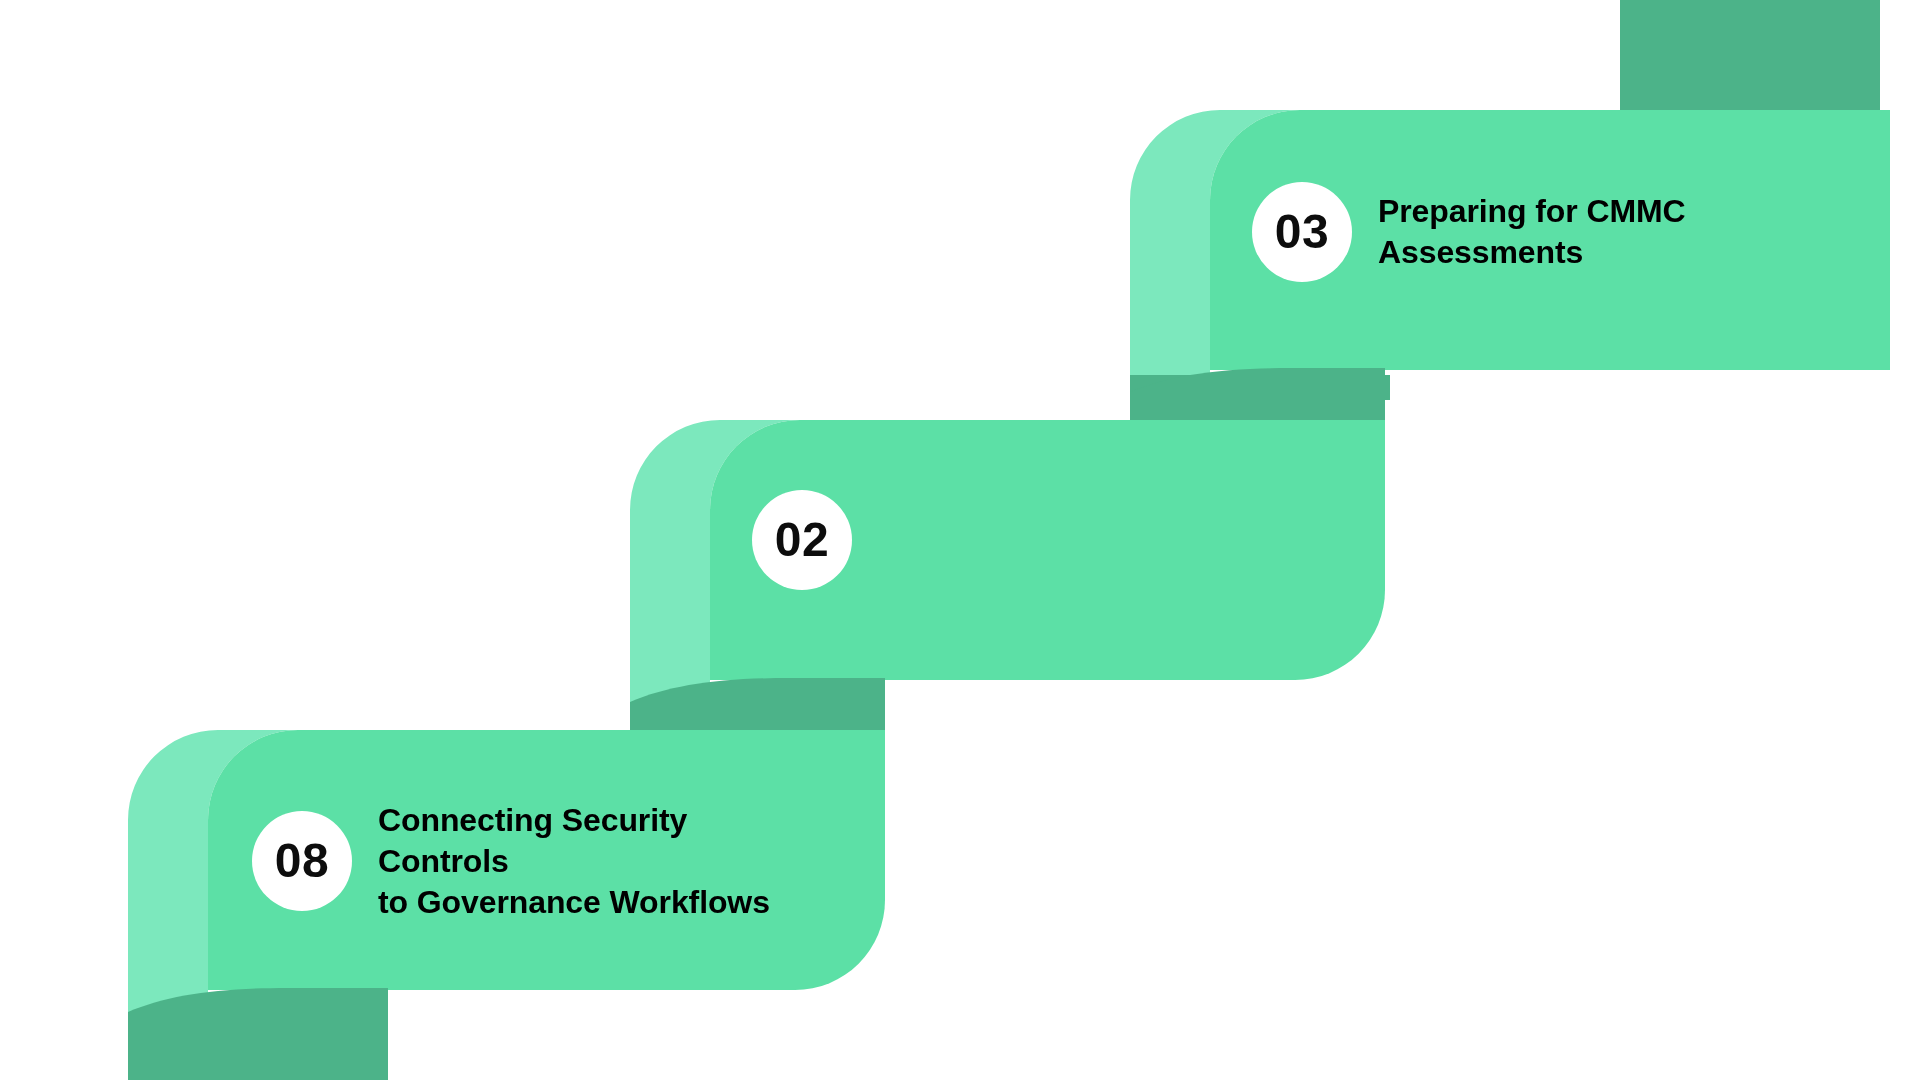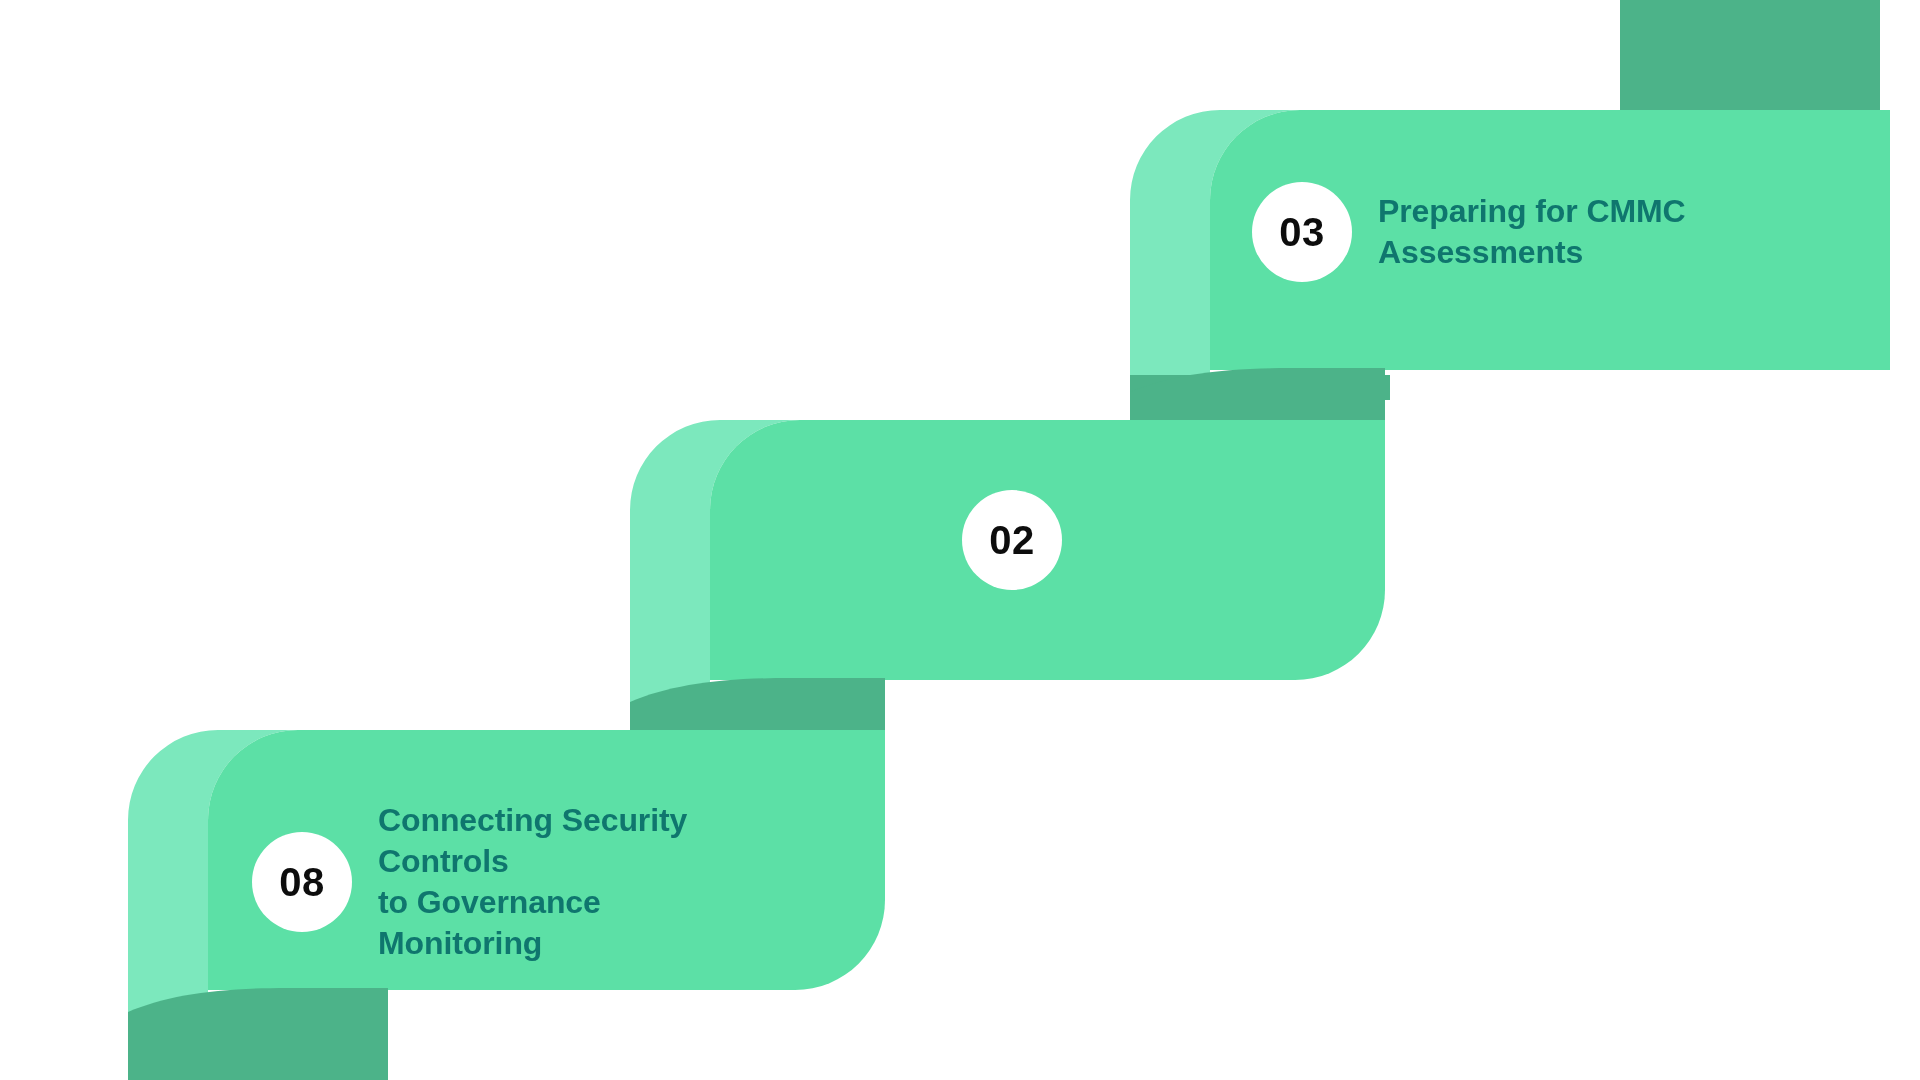--- a/index.html
+++ b/index.html
@@ -37,37 +37,37 @@
     height: 100px;
     border-radius: 50%;
     background: #ffffff;
     display: flex;
     align-items: center;
     justify-content: center;
     flex: 0 0 auto;
   }
   .badge-text {
     font-family: "Liberation Sans", sans-serif;
-    font-size: 40px;
+    font-size: 48px;
     font-weight: 700;
     color: #0d0d0d;
     letter-spacing: 0.5px;
     line-height: 1;
   }
   .step-title {
     font-family: "Liberation Sans", sans-serif;
     font-size: 32px;
     font-weight: 700;
-    color: #0f766e;
+    color: #000000;
     line-height: 1.28;
     letter-spacing: -0.1px;
     white-space: pre-line;
   }
   #step-1-overlay { left: 252px; top: 800px; width: 520px; }
-  #step-2-overlay { left: 752px; top: 490px; width: 520px; flex-direction: column; }
+  #step-2-overlay { left: 752px; top: 490px; width: 520px; }
   #step-3-overlay { left: 1252px; top: 182px; width: 520px; }
 </style>
 </head>
 <body>
 
 <div id="stage">
 
   <svg id="steps-svg" viewBox="0 0 1920 1080">
 
     <path fill="#4cb389" d="M 1620 0 L 1880 0 L 1880 170 L 1620 170 Z"></path>
@@ -161,21 +161,21 @@
              L 128 1080
              Z"></path>
 
   </svg>
 
   <div class="step-overlay" id="step-1-overlay">
     <div class="badge">
       <span class="badge-text">08</span>
     </div>
     <div class="step-title">Connecting Security Controls
-to Governance Monitoring</div>
+to Governance Workflows</div>
   </div>
 
   <div class="step-overlay" id="step-2-overlay">
     <div class="badge">
       <span class="badge-text">02</span>
     </div>
   </div>
 
   <div class="step-overlay" id="step-3-overlay">
     <div class="badge">

